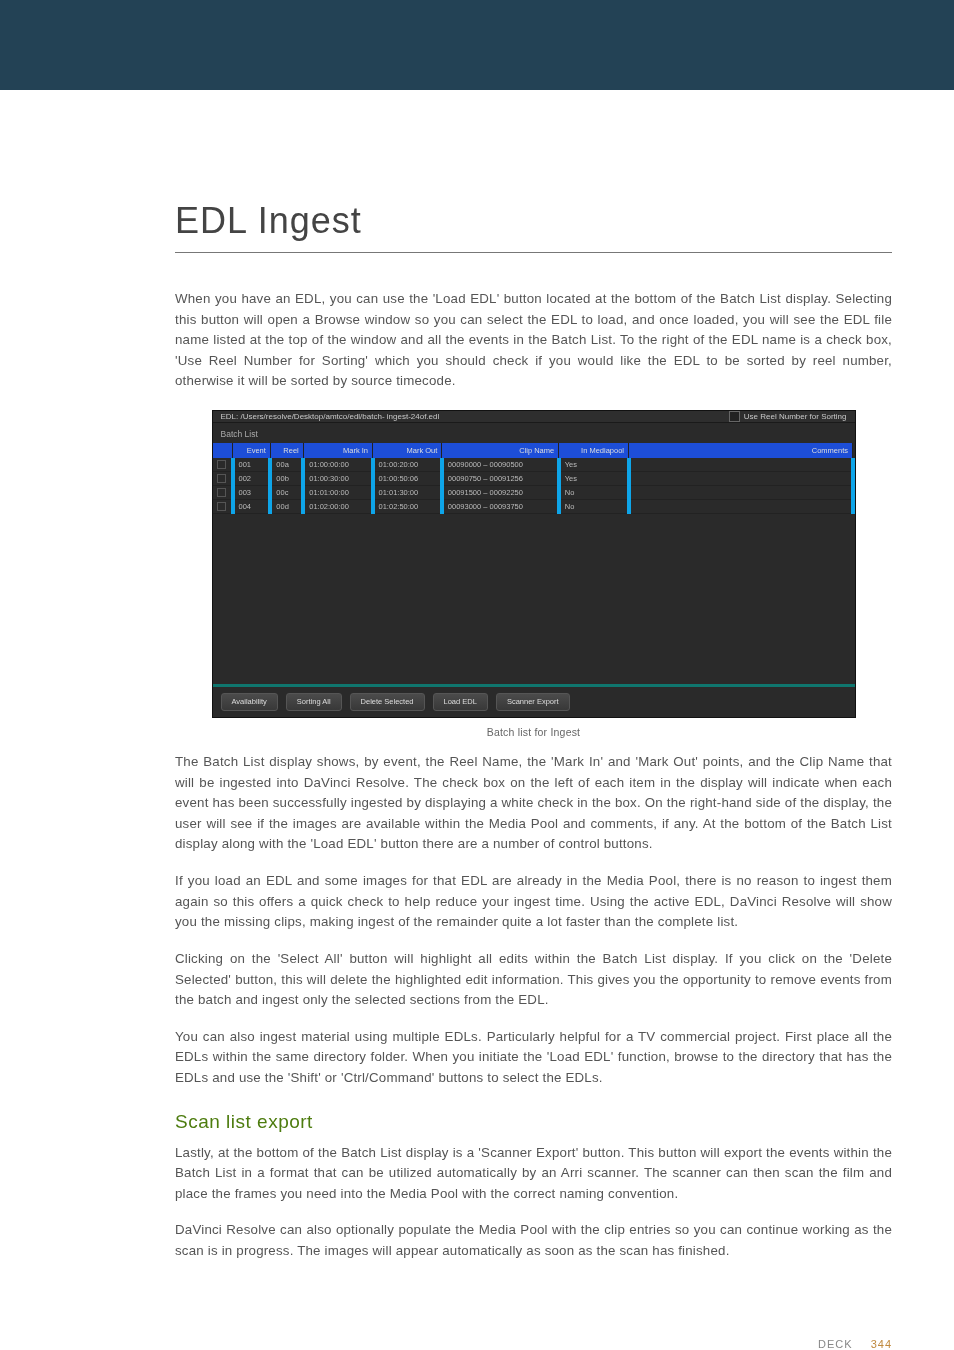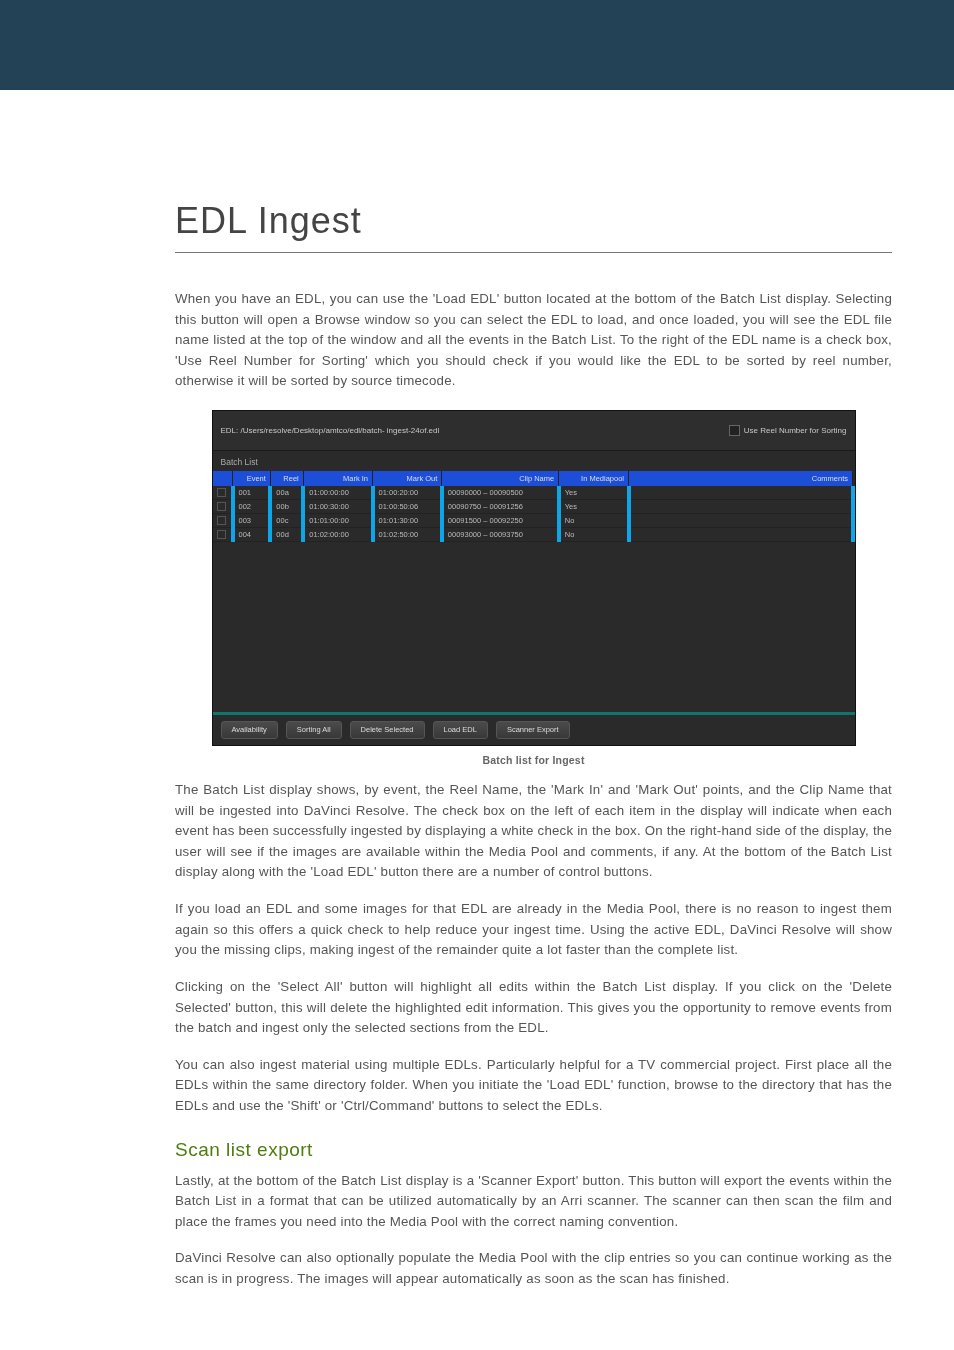--- a/index.html
+++ b/index.html
@@ -42,21 +42,21 @@
     font-size: 19px;
     font-weight: 300;
     color: #4d7c0f;
     letter-spacing: 0.5px;
     margin: 22px 0 10px 0;
   }
   .caption {
     text-align: center;
     font-size: 10.5px;
     color: #666;
-    font-weight: 700;
+    font-weight: 400;
     margin: 8px 0 14px 0;
     letter-spacing: 0.2px;
   }
   .footer {
     text-align: right;
     font-size: 11px;
     letter-spacing: 1px;
     color: #888;
     padding: 30px 62px 30px 0;
   }
@@ -73,21 +73,21 @@
     background: #2a2a2a;
     color: #c8c8c8;
     font-size: 8px;
     font-family: Arial, sans-serif;
     border: 1px solid #111;
   }
   .shot-top {
     display: flex;
     justify-content: space-between;
     align-items: center;
-    padding: 14px 8px;
+    padding: 0 8px;
     background: #2e2e2e;
     border-bottom: 1px solid #1a1a1a;
   }
   .shot-top .path { white-space: nowrap; overflow: hidden; }
   .shot-top .chk {
     display: flex;
     align-items: center;
     gap: 4px;
     white-space: nowrap;
   }

